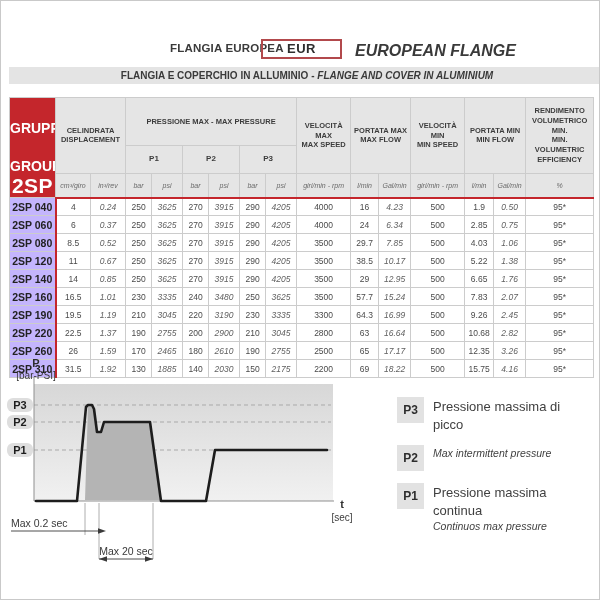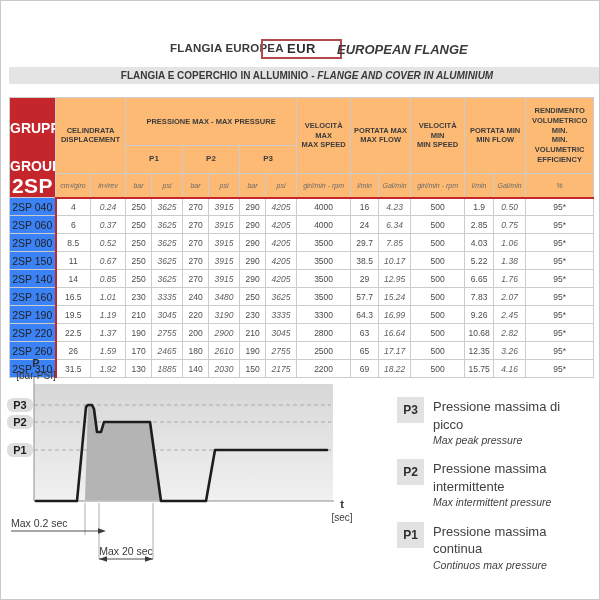--- a/index.html
+++ b/index.html
@@ -2,38 +2,38 @@
 <html><head>
 <meta charset="utf-8">
 <style>
   * { margin:0; padding:0; box-sizing:border-box; }
   body { font-family:"Liberation Sans", sans-serif; background:#fff; }
   .page { position:relative; width:600px; height:600px; background:#fff; border:1px solid #c9c9c9; overflow:hidden; }
 
   
   .title-label { position:absolute; top:41px; left:139px; font-size:11.5px; font-weight:bold; color:#3a3a3a; letter-spacing:.2px;margin-left:30px; }
   .eur-box { position:absolute; top:38px; left:260px; width:81px; height:20px; border:2px solid #b2494c; text-align:center; line-height:16px; font-size:13px; font-weight:bold; color:#2e2e2e; letter-spacing:.5px; }
-  .title-en { position:absolute; top:41px; left:336px; font-size:13px; font-weight:bold; font-style:italic; color:#3a3a3a; }
+  .title-en { position:absolute; top:41px; left:354px; font-size:16px; font-weight:bold; font-style:italic; color:#3a3a3a; }
 
   
   .subtitle-bar { position:absolute; top:66px; left:8px; width:596px; height:17px; background:#e4e4e4; text-align:center; line-height:17px; font-size:10px; font-weight:bold; color:#3a3a3a; }
   .subtitle-bar .en { font-style:italic; }
 
   
   table.spec { position:absolute; top:96px; left:8px; width:584px; border-collapse:collapse; table-layout:fixed; border:1px solid #c6c6c6; }
   table.spec th, table.spec td { border:1px solid #cccccc; text-align:center; vertical-align:middle; overflow:hidden; }
-  thead th { background:#fdba74; font-size:7.5px; font-weight:bold; color:#3c3c3c; line-height:1.3; }
+  thead th { background:#e5e5e5; font-size:7.5px; font-weight:bold; color:#3c3c3c; line-height:1.3; }
   thead tr.units th { font-size:7px; font-weight:normal; font-style:italic; color:#6a6a6a; height:19px; border-bottom:2px solid #c4262c; }
   thead tr.r1 th { height:26px; }
   thead tr.r2 th { height:15px; font-size:8px; }
   th.group-cell { background:#c4262c; color:#fff; border:1px solid #c4262c; border-bottom:2px solid #c4262c; }
   th.group-cell .g1, th.group-cell .g2 { font-size:14px; font-weight:bold; line-height:1.15;margin-top:22px; }
   th.group-cell .g3 { font-size:21px; font-weight:bold; line-height:1.1; letter-spacing:.5px; }
   tbody td { background:#fff; font-size:8.5px; color:#4a4a4a; height:18px; }
-  tbody td.rowlabel { background:#3b82f6; font-size:10.5px; font-weight:normal; color:#222; border-right:2px solid #c4262c; }
+  tbody td.rowlabel { background:#c4b5fd; font-size:10.5px; font-weight:bold; color:#222; border-right:2px solid #c4262c; }
   tbody td.it { font-style:italic; color:#5f5f5f; }
 
   
   .legend { position:absolute; top:396px; left:396px; width:196px; }
   .legend-row { display:flex; align-items:flex-start; margin-bottom:12px; }
   .legend-key { width:27px; height:26px; background:#e2e2e2; font-size:12px; font-weight:bold; color:#2e2e2e; text-align:center; line-height:26px; flex:none; }
   .legend-text { margin-left:9px; padding-top:1px; }
   .legend-it { font-size:13px; color:#3f3f3f; line-height:1.35; }
   .legend-en { font-size:10.5px; font-style:italic; color:#3f3f3f; line-height:1.35; }
 
@@ -180,21 +180,21 @@
           <td class="it">4205</td>
           <td>3500</td>
           <td>29.7</td>
           <td class="it">7.85</td>
           <td>500</td>
           <td>4.03</td>
           <td class="it">1.06</td>
           <td>95*</td>
         </tr>
         <tr>
-          <td class="rowlabel">2SP 150</td>
+          <td class="rowlabel">2SP 120</td>
           <td>11</td>
           <td class="it">0.67</td>
           <td>250</td>
           <td class="it">3625</td>
           <td>270</td>
           <td class="it">3915</td>
           <td>290</td>
           <td class="it">4205</td>
           <td>3500</td>
           <td>38.5</td>
@@ -361,27 +361,25 @@
     <line x1="98" y1="206" x2="152" y2="206" stroke="#3a3a3a" stroke-width="0.9"></line>
     <polygon points="98,206 106,203.2 106,208.8" fill="#3a3a3a"></polygon>
     <polygon points="152,206 144,203.2 144,208.8" fill="#3a3a3a"></polygon>
   </svg>
 
   <div class="legend">
     <div class="legend-row">
       <div class="legend-key">P3</div>
       <div class="legend-text">
         <div class="legend-it">Pressione massima di picco</div>
-        <div class="legend-en">Max peak pressure</div>
       </div>
     </div>
     <div class="legend-row">
       <div class="legend-key">P2</div>
       <div class="legend-text">
-        <div class="legend-it">Pressione massima intermittente</div>
         <div class="legend-en">Max intermittent pressure</div>
       </div>
     </div>
     <div class="legend-row">
       <div class="legend-key">P1</div>
       <div class="legend-text">
         <div class="legend-it">Pressione massima continua</div>
         <div class="legend-en">Continuos max pressure</div>
       </div>
     </div>

